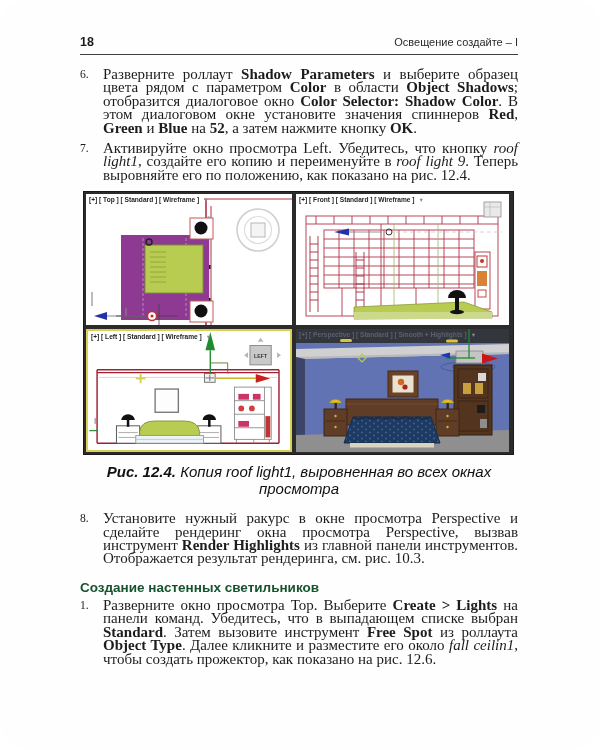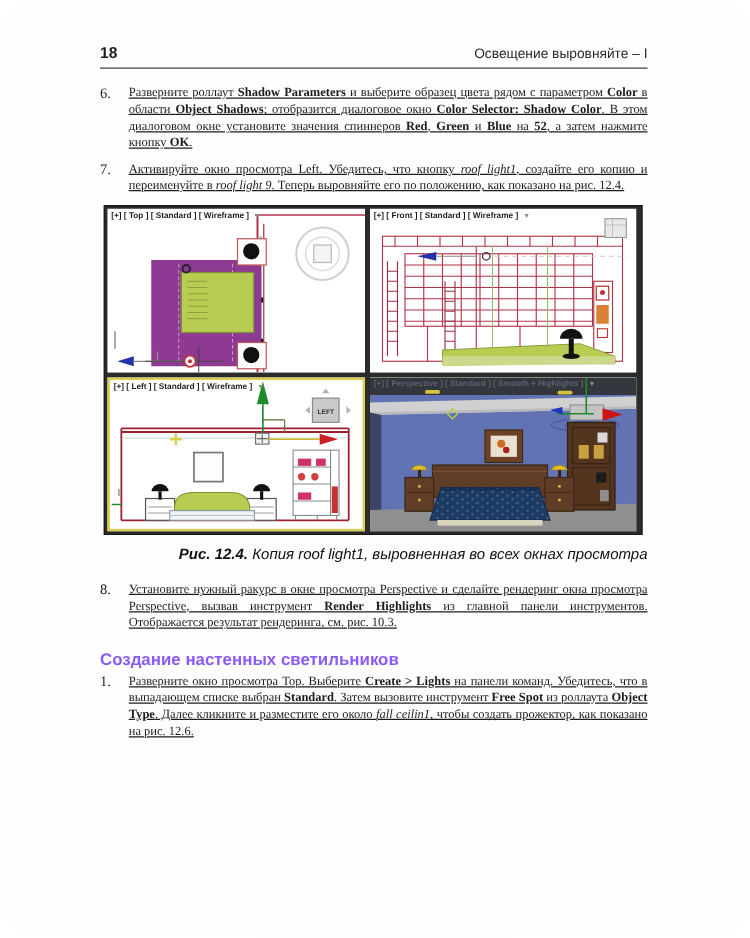--- a/index.html
+++ b/index.html
@@ -15,21 +15,21 @@
     border-bottom:1.4px solid #3f3f3f; padding-bottom:5px;
     font-family:"Liberation Sans", sans-serif;
   }
   .page-num { font-size:12.5px; font-weight:bold; }
   .running-head { font-size:11px; color:#2a2a2a; }
 
   
   .flow { position:absolute; left:80px; top:68px; width:438px; }
   .step { display:flex; margin-bottom:7px; }
   .step-num { width:23px; flex:0 0 23px; font-size:11.6px; line-height:13.4px; }
-  .step-text { flex:1; font-size:10px; line-height:13.4px; text-align:justify;text-decoration:underline; }
+  .step-text { flex:1; font-size:15px; line-height:13.4px; text-align:justify; }
   .b { font-weight:bold; }
   .i { font-style:italic; }
 
   
   .figure {
     margin:9px 0 0 3px; width:431px; background:#2b2b2b; padding:2px;
     display:grid; grid-template-columns:206px 213px; grid-template-rows:131px 123px;
     gap:4px; border:1px solid #1a1a1a;
   }
   .vp { position:relative; background:#fff; overflow:hidden; }
@@ -37,41 +37,41 @@
   .vp-active { border:2px solid #d9d054; }
   .vp-label {
     position:absolute; left:3px; top:2px; z-index:2;
     font-family:"Liberation Sans", sans-serif; font-size:6.6px; font-weight:bold;
     color:#1d1d1d; letter-spacing:0; white-space:nowrap;
   }
   .vp-label .menu { color:#8d8d8d; font-size:5.5px; margin-left:4px; }
   .vp-label-dark { color:#5c616b; }
 
   .caption {
-    margin-top:8px; width:438px; text-align:right;
-    font-family:"Liberation Sans", sans-serif; font-size:12px; font-style:italic; color:#111;
+    margin-top:8px; width:438px; text-align:center;
+    font-family:"Liberation Sans", sans-serif; font-size:15px; font-style:italic; color:#111;
   }
   .caption .b { font-weight:bold; }
 
   .mid-step { margin-top:15px; }
 
   .section-heading {
     font-family:"Liberation Sans", sans-serif; font-size:13.5px; font-weight:bold;
-    margin-top:14px; margin-bottom:4px; color:#8b5cf6;
+    margin-top:14px; margin-bottom:4px; color:#14532d;
   }
   .intro { font-size:11.6px; line-height:13.4px; text-align:justify; margin-bottom:6px; }
 </style>
 </head>
 <body>
 
 <div class="page">
 
   <div class="header">
     <span class="page-num">18</span>
-    <span class="running-head">Освещение выровняйте – I</span>
+    <span class="running-head">Освещение создайте – I</span>
   </div>
 
   <div class="flow">
 
     <div class="step">
       <span class="step-num">6.</span>
       <div class="step-text"><span>Разверните роллаут </span><span class="b">Shadow Parameters</span><span> и выберите образец цвета рядом с параметром </span><span class="b">Color</span><span> в области </span><span class="b">Object Shadows</span><span>; отобразится диалоговое окно </span><span class="b">Color Selector: Shadow Color</span><span>. В этом диалоговом окне установите значения спиннеров </span><span class="b">Red</span><span>, </span><span class="b">Green</span><span> и </span><span class="b">Blue</span><span> на </span><span class="b">52</span><span>, а затем нажмите кнопку </span><span class="b">OK</span><span>.</span></div>
     </div>
     <div class="step">
       <span class="step-num">7.</span>

